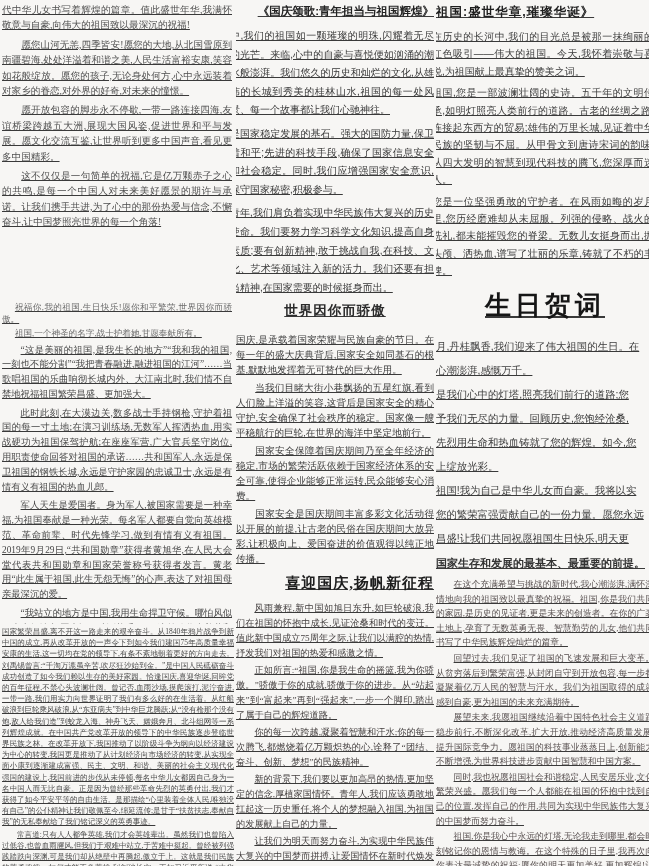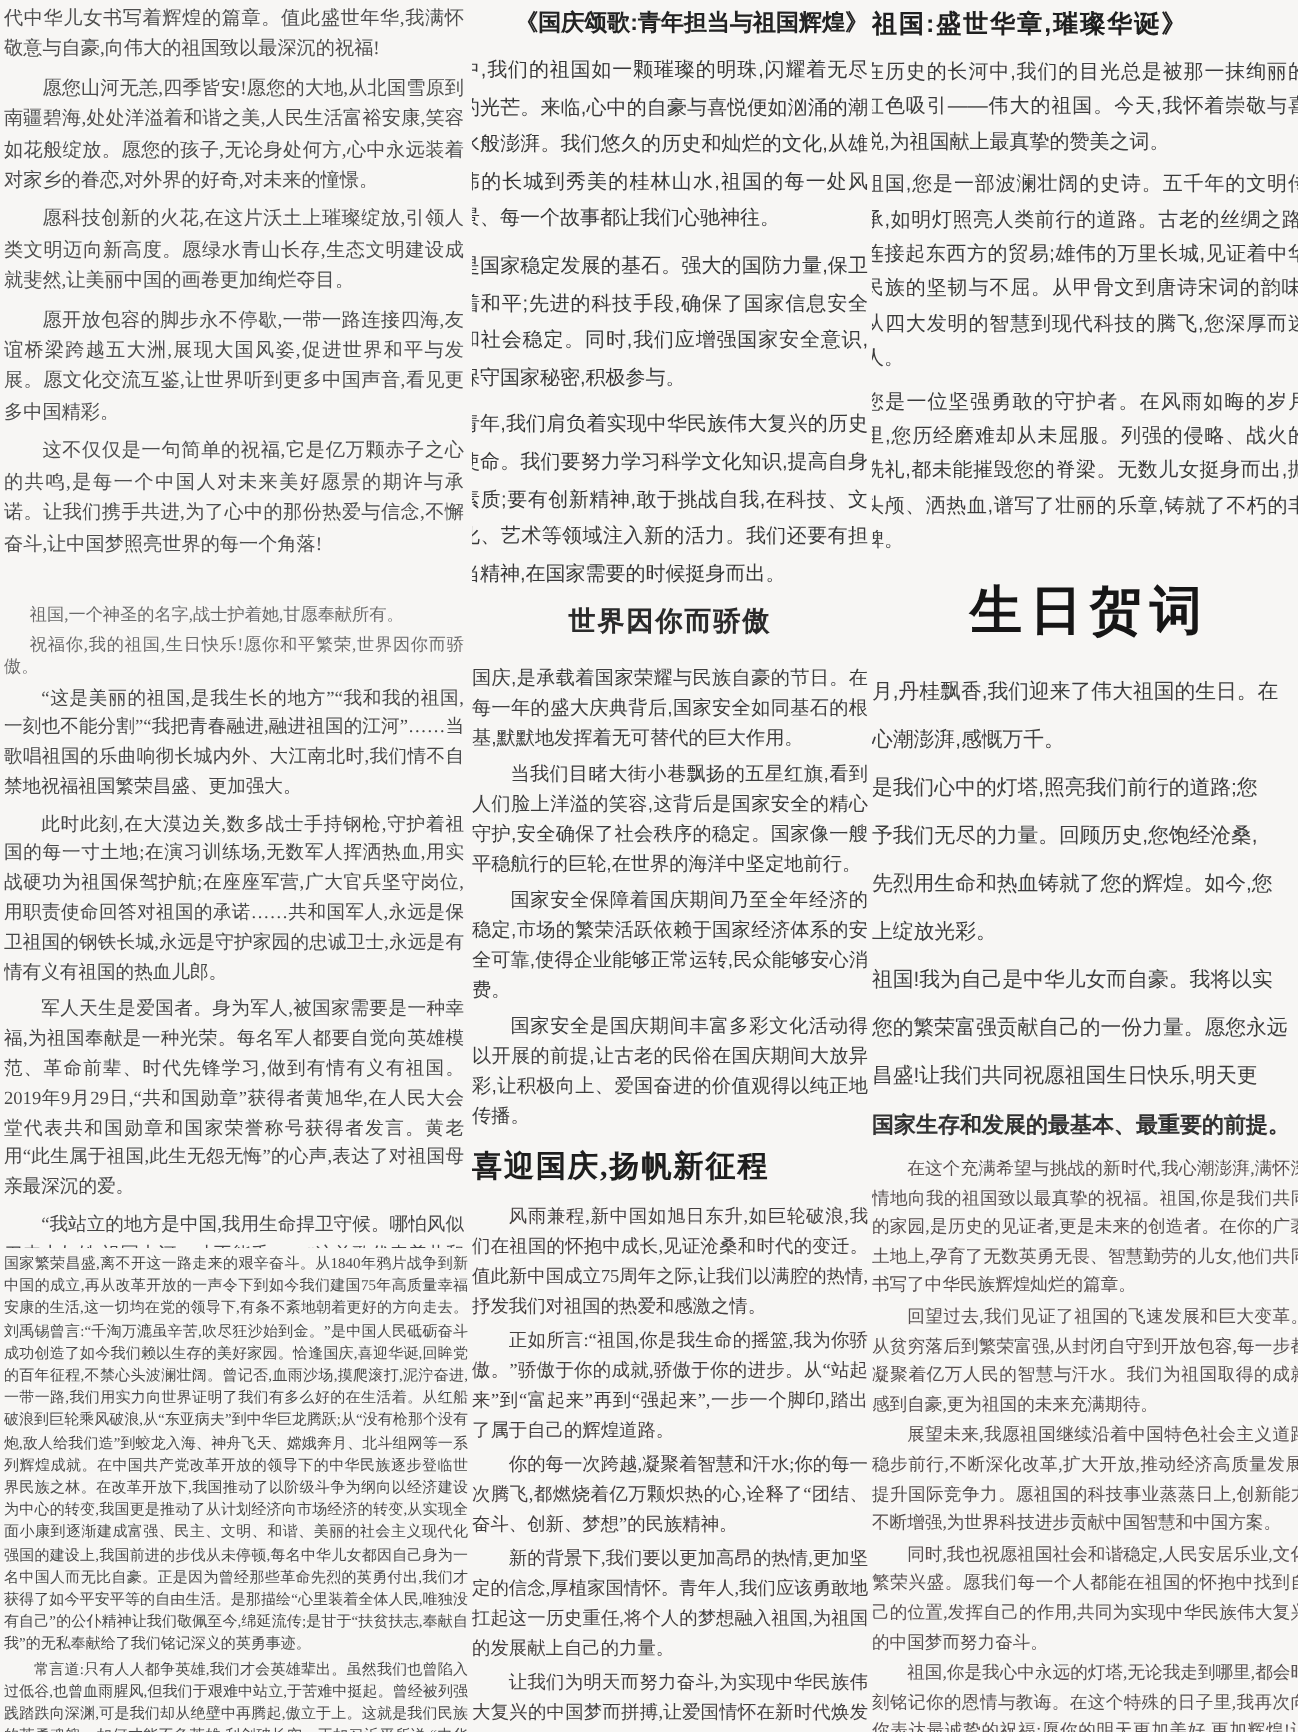--- a/index.html
+++ b/index.html
@@ -4,21 +4,21 @@
 <style>
   html,body{margin:0;padding:0;}
   .page{
     position:relative;
     width:649px;height:866px;
     background:#f7f6f4;
     overflow:hidden;
     font-family:"Liberation Sans", sans-serif;
     color:#3a3a3a;
   }
-  .sec{position:absolute;overflow:hidden;}
+  .sec{position:absolute;overflow:hidden;text-decoration:underline;}
   p{margin:0 0 6px 0;text-align:justify;}
   .sec-blessing{left:2px;top:2px;width:230px;height:300px;}
   .sec-blessing p{
     font-family:"Liberation Serif", serif;
     font-size:9.6px;line-height:15.4px;color:#4e4e4e;
     text-indent:2em;margin-bottom:4px;
   }
   .sec-blessing p.noindent{text-indent:0;}
   .sec-army{left:2px;top:302px;width:230px;height:322px;}
   .small-bless{
@@ -50,21 +50,21 @@
   .sec-security h2{
     font-size:13.5px;font-weight:600;color:#2b2b2b;
     text-align:center;margin:4px 0 8px 0;letter-spacing:1px;
   }
   .sec-security p{font-size:9.6px;line-height:15px;color:#3d3d3d;text-indent:2em;margin-bottom:3px;}
   .sec-security p.noindent{text-indent:0;margin-top:12px;}
   .sec-voyage{left:236px;top:572px;width:198px;height:292px;}
   .sec-voyage h2{
     font-family:"Liberation Serif", serif;
     font-size:15px;font-weight:700;color:#1e1e1e;
-    text-align:left;margin:2px 0 8px 0;letter-spacing:1px;
+    text-align:right;margin:2px 0 8px 0;letter-spacing:1px;
   }
   .sec-voyage p{
     font-family:"Liberation Serif", serif;
     font-size:9.2px;line-height:15px;color:#454040;
     text-indent:2em;margin-bottom:2px;
   }
 
   
   .sec-splendor{left:436px;top:2px;width:218px;height:282px;}
   .sec-splendor h2{
@@ -92,28 +92,27 @@
   }
 </style>
 </head>
 <body>
 
 <div class="page">
 
   <div class="sec sec-blessing">
     <p class="noindent">代中华儿女书写着辉煌的篇章。值此盛世年华,我满怀敬意与自豪,向伟大的祖国致以最深沉的祝福!</p>
     <p>愿您山河无恙,四季皆安!愿您的大地,从北国雪原到南疆碧海,处处洋溢着和谐之美,人民生活富裕安康,笑容如花般绽放。愿您的孩子,无论身处何方,心中永远装着对家乡的眷恋,对外界的好奇,对未来的憧憬。</p>
-    <p>愿科技创新的火花,在这片沃土上璀璨绽放,引领人类文明迈向新高度。愿绿水青山长存,生态文明建设成就斐然,让美丽中国的画卷更加绚烂夺目。</p>
     <p>愿开放包容的脚步永不停歇,一带一路连接四海,友谊桥梁跨越五大洲,展现大国风姿,促进世界和平与发展。愿文化交流互鉴,让世界听到更多中国声音,看见更多中国精彩。</p>
     <p>这不仅仅是一句简单的祝福,它是亿万颗赤子之心的共鸣,是每一个中国人对未来美好愿景的期许与承诺。让我们携手共进,为了心中的那份热爱与信念,不懈奋斗,让中国梦照亮世界的每一个角落!</p>
   </div>
 
   <div class="sec sec-army">
+    <p class="small-bless">祝福你,我的祖国,生日快乐!愿你和平繁荣,世界因你而骄傲。</p>
     <p class="small-bless">祖国,一个神圣的名字,战士护着她,甘愿奉献所有。</p>
-    <p class="small-bless">祝福你,我的祖国,生日快乐!愿你和平繁荣,世界因你而骄傲。</p>
     <p class="army">“这是美丽的祖国,是我生长的地方”“我和我的祖国,一刻也不能分割”“我把青春融进,融进祖国的江河”……当歌唱祖国的乐曲响彻长城内外、大江南北时,我们情不自禁地祝福祖国繁荣昌盛、更加强大。</p>
     <p class="army">此时此刻,在大漠边关,数多战士手持钢枪,守护着祖国的每一寸土地;在演习训练场,无数军人挥洒热血,用实战硬功为祖国保驾护航;在座座军营,广大官兵坚守岗位,用职责使命回答对祖国的承诺……共和国军人,永远是保卫祖国的钢铁长城,永远是守护家园的忠诚卫士,永远是有情有义有祖国的热血儿郎。</p>
     <p class="army">军人天生是爱国者。身为军人,被国家需要是一种幸福,为祖国奉献是一种光荣。每名军人都要自觉向英雄模范、革命前辈、时代先锋学习,做到有情有义有祖国。2019年9月29日,“共和国勋章”获得者黄旭华,在人民大会堂代表共和国勋章和国家荣誉称号获得者发言。黄老用“此生属于祖国,此生无怨无悔”的心声,表达了对祖国母亲最深沉的爱。</p>
     <p class="army">“我站立的地方是中国,我用生命捍卫守候。哪怕风似刀来山如铁,祖国山河一寸不能丢……”这首歌代表着共和国军人的心声,时时响彻在新时代革命军人的灵魂深处。</p>
 
   </div>
 
   <div class="sec sec-tiny">
     <p class="noindent">国家繁荣昌盛,离不开这一路走来的艰辛奋斗。从1840年鸦片战争到新中国的成立,再从改革开放的一声令下到如今我们建国75年高质量幸福安康的生活,这一切均在党的领导下,有条不紊地朝着更好的方向走去。刘禹锡曾言:“千淘万漉虽辛苦,吹尽狂沙始到金。”是中国人民砥砺奋斗成功创造了如今我们赖以生存的美好家园。恰逢国庆,喜迎华诞,回眸党的百年征程,不禁心头波澜壮阔。曾记否,血雨沙场,摸爬滚打,泥泞奋进,一带一路,我们用实力向世界证明了我们有多么好的在生活着。从红船破浪到巨轮乘风破浪,从“东亚病夫”到中华巨龙腾跃;从“没有枪那个没有炮,敌人给我们造”到蛟龙入海、神舟飞天、嫦娥奔月、北斗组网等一系列辉煌成就。在中国共产党改革开放的领导下的中华民族逐步登临世界民族之林。在改革开放下,我国推动了以阶级斗争为纲向以经济建设为中心的转变,我国更是推动了从计划经济向市场经济的转变,从实现全面小康到逐渐建成富强、民主、文明、和谐、美丽的社会主义现代化强国的建设上,我国前进的步伐从未停顿,每名中华儿女都因自己身为一名中国人而无比自豪。正是因为曾经那些革命先烈的英勇付出,我们才获得了如今平安平等的自由生活。是那描绘“心里装着全体人民,唯独没有自己”的公仆精神让我们敬佩至今,绵延流传;是甘于“扶贫扶志,奉献自我”的无私奉献给了我们铭记深义的英勇事迹。</p>
     <p>常言道:只有人人都争英雄,我们才会英雄辈出。虽然我们也曾陷入过低谷,也曾血雨腥风,但我们于艰难中站立,于苦难中挺起。曾经被列强践踏跌向深渊,可是我们却从绝壁中再腾起,傲立于上。这就是我们民族的英勇魂魄。如何才能不负英雄,利剑破长空。正如习近平所说:“中华民族历史上经历过很多磨难,但从来没有被压垮过,而是越挫越勇,不断在磨难中成长、从磨难中奋起。”这就是我伟大的中国魂。为山者基于一篑之土以成千丈之峭;临深渊者起于二寸之坎以就万仞之深。面对一切未知,我们坚持、坚定、坚韧。正如骄阳光下蝉鸣的背后是至黑至深的蛰伏。我们也曾默默无闻,直到建立辉煌。庚子年初新冠肺炎疫情席卷中国大地,在万巷萧空、万户紧闭的情况下有一群少年挺身而出奔赴于疫情工作。请愿书上一枚枚鲜红的指印,被口罩压出血印的脸是否还记得?一袭白衣遮掩不住他们灵魂的红装。当人们在质疑当代青年的时候,是他们用事实用行动告诉了所有人,吾辈亦是时代的英雄,国家迎接我们。</p>

